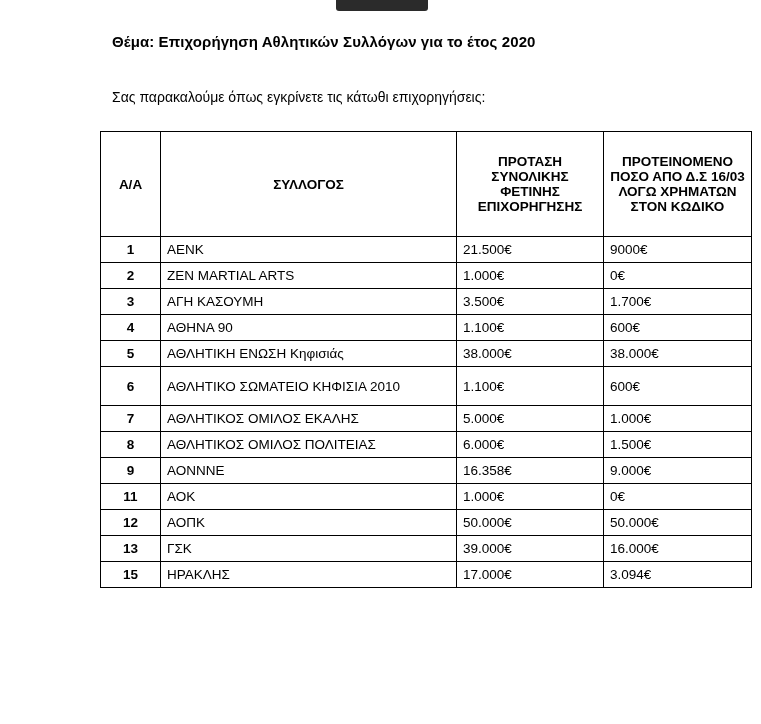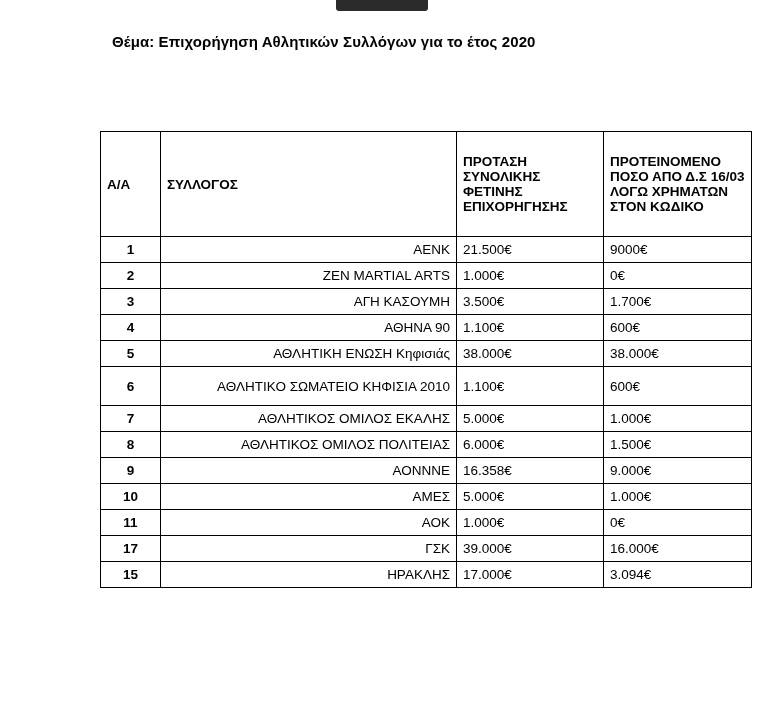--- a/index.html
+++ b/index.html
@@ -57,55 +57,56 @@
   }
   table.grants th,
   table.grants td {
     border: 1px solid #000000;
     padding: 3px 6px;
     font-size: 13.5px;
     vertical-align: middle;
   }
   table.grants thead th {
     font-weight: bold;
-    text-align: left;
+    text-align: center;
     height: 98px;
     line-height: 15px;
   }
   th.col-aa { width: 47px; }
   th.col-club { width: 283px; }
   th.col-prop { width: 134px; }
   th.col-approved { width: 135px; }
 
   td.c-aa {
     text-align: center;
     font-weight: bold;
     font-size: 13.5px;
   }
   td.c-club {
-    text-align: right;
+    text-align: left;
     font-size: 13.5px;
   }
   td.c-num {
     text-align: left;
     font-size: 13.5px;
     padding-right: 7px;
   }
   tbody tr { height: 26px; }
   tbody tr.tall { height: 39px; }
 </style>
 </head>
 <body>
 
 <div class="top-tab"></div>
 
 <div class="page">
 
   <div class="doc-title">Θέμα: Επιχορήγηση Αθλητικών Συλλόγων για το έτος 2020</div>
 
+  <div class="doc-intro">Σας παρακαλούμε όπως εγκρίνετε τις κάτωθι επιχορηγήσεις:</div>
 
   <table class="grants">
     <thead>
       <tr>
         <th class="col-aa">Α/Α</th>
         <th class="col-club">ΣΥΛΛΟΓΟΣ</th>
         <th class="col-prop">ΠΡΟΤΑΣΗ ΣΥΝΟΛΙΚΗΣ ΦΕΤΙΝΗΣ ΕΠΙΧΟΡΗΓΗΣΗΣ</th>
         <th class="col-approved">ΠΡΟΤΕΙΝΟΜΕΝΟ ΠΟΣΟ ΑΠΟ Δ.Σ 16/03 ΛΟΓΩ ΧΡΗΜΑΤΩΝ ΣΤΟΝ ΚΩΔΙΚΟ</th>
       </tr>
     </thead>
@@ -158,33 +159,33 @@
           <td class="c-num">6.000€</td>
           <td class="c-num">1.500€</td>
         </tr>
         <tr>
           <td class="c-aa">9</td>
           <td class="c-club">ΑΟΝΝΝΕ</td>
           <td class="c-num">16.358€</td>
           <td class="c-num">9.000€</td>
         </tr>
         <tr>
-          <td class="c-aa">10</td>
-          <td class="c-club">ΑΜΕΣ</td>
-          <td class="c-num">5.000€</td>
-          <td class="c-num">1.000€</td>
-        </tr>
-        <tr>
           <td class="c-aa">11</td>
           <td class="c-club">ΑΟΚ</td>
           <td class="c-num">1.000€</td>
           <td class="c-num">0€</td>
         </tr>
         <tr>
-          <td class="c-aa">17</td>
+          <td class="c-aa">12</td>
+          <td class="c-club">ΑΟΠΚ</td>
+          <td class="c-num">50.000€</td>
+          <td class="c-num">50.000€</td>
+        </tr>
+        <tr>
+          <td class="c-aa">13</td>
           <td class="c-club">ΓΣΚ</td>
           <td class="c-num">39.000€</td>
           <td class="c-num">16.000€</td>
         </tr>
         <tr>
           <td class="c-aa">15</td>
           <td class="c-club">ΗΡΑΚΛΗΣ</td>
           <td class="c-num">17.000€</td>
           <td class="c-num">3.094€</td>
         </tr>

